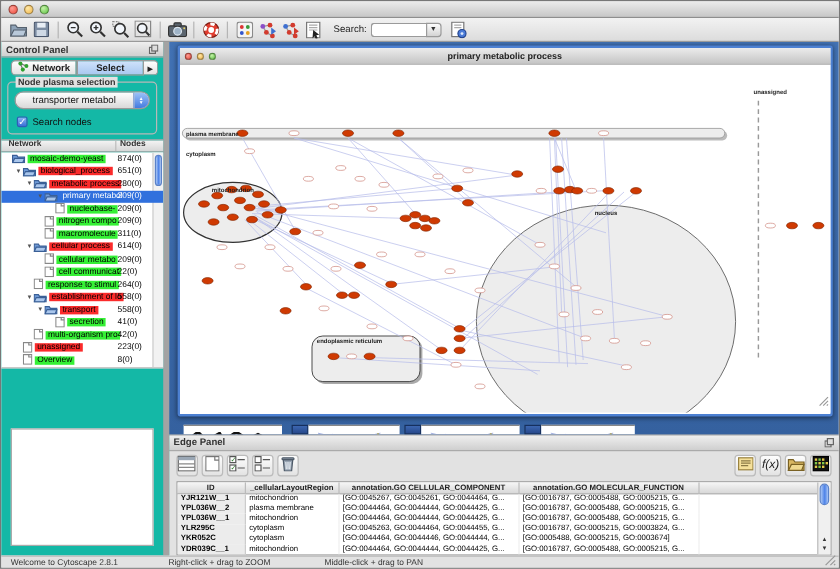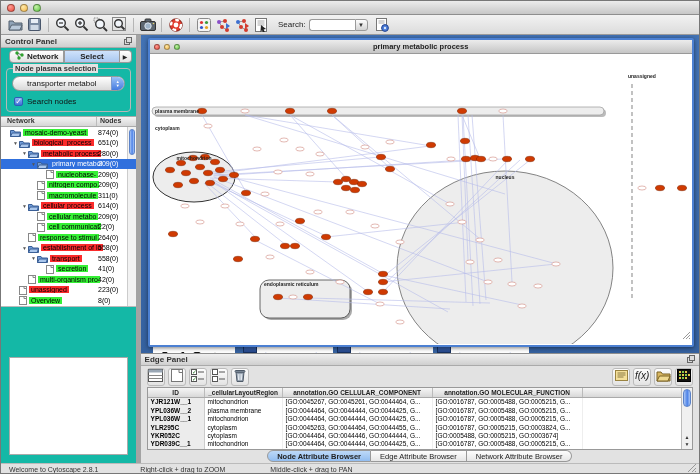--- a/index.html
+++ b/index.html
@@ -754,25 +754,20 @@
                 <span class="dp-td" style="width: 78px;">mitochondrion</span>
                 <span class="dp-td" style="width: 150px;">[GO:0044464, GO:0044444, GO:0044425, G...</span>
                 <span class="dp-td" style="width: 150px;">[GO:0016787, GO:0005488, GO:0005215, G...</span>
               </div>
             </div>
           <div class="dp-scroll">
             <span class="thumb"></span>
             <span class="arrows">▲<br>▼</span>
           </div>
         </div>
-        <div class="dp-tabs" id="dp-tabs">
-            <div class="dp-tab first selected">Node Attribute Browser</div>
-            <div class="dp-tab">Edge Attribute Browser</div>
-            <div class="dp-tab last">Network Attribute Browser</div>
-          </div>
       </div>
     </div>
   </div>
 
   <div class="status-bar">
     <span class="sb1">Welcome to Cytoscape 2.8.1</span>
     <span class="sb2">Right-click + drag to ZOOM</span>
     <span class="sb3">Middle-click + drag to PAN</span>
     <span class="app-grip"><svg width="10" height="10">
           <path d="M9 1 L1 9 M9 5 L5 9 M9 8 L8 9" stroke="#999" stroke-width="1"></path>

